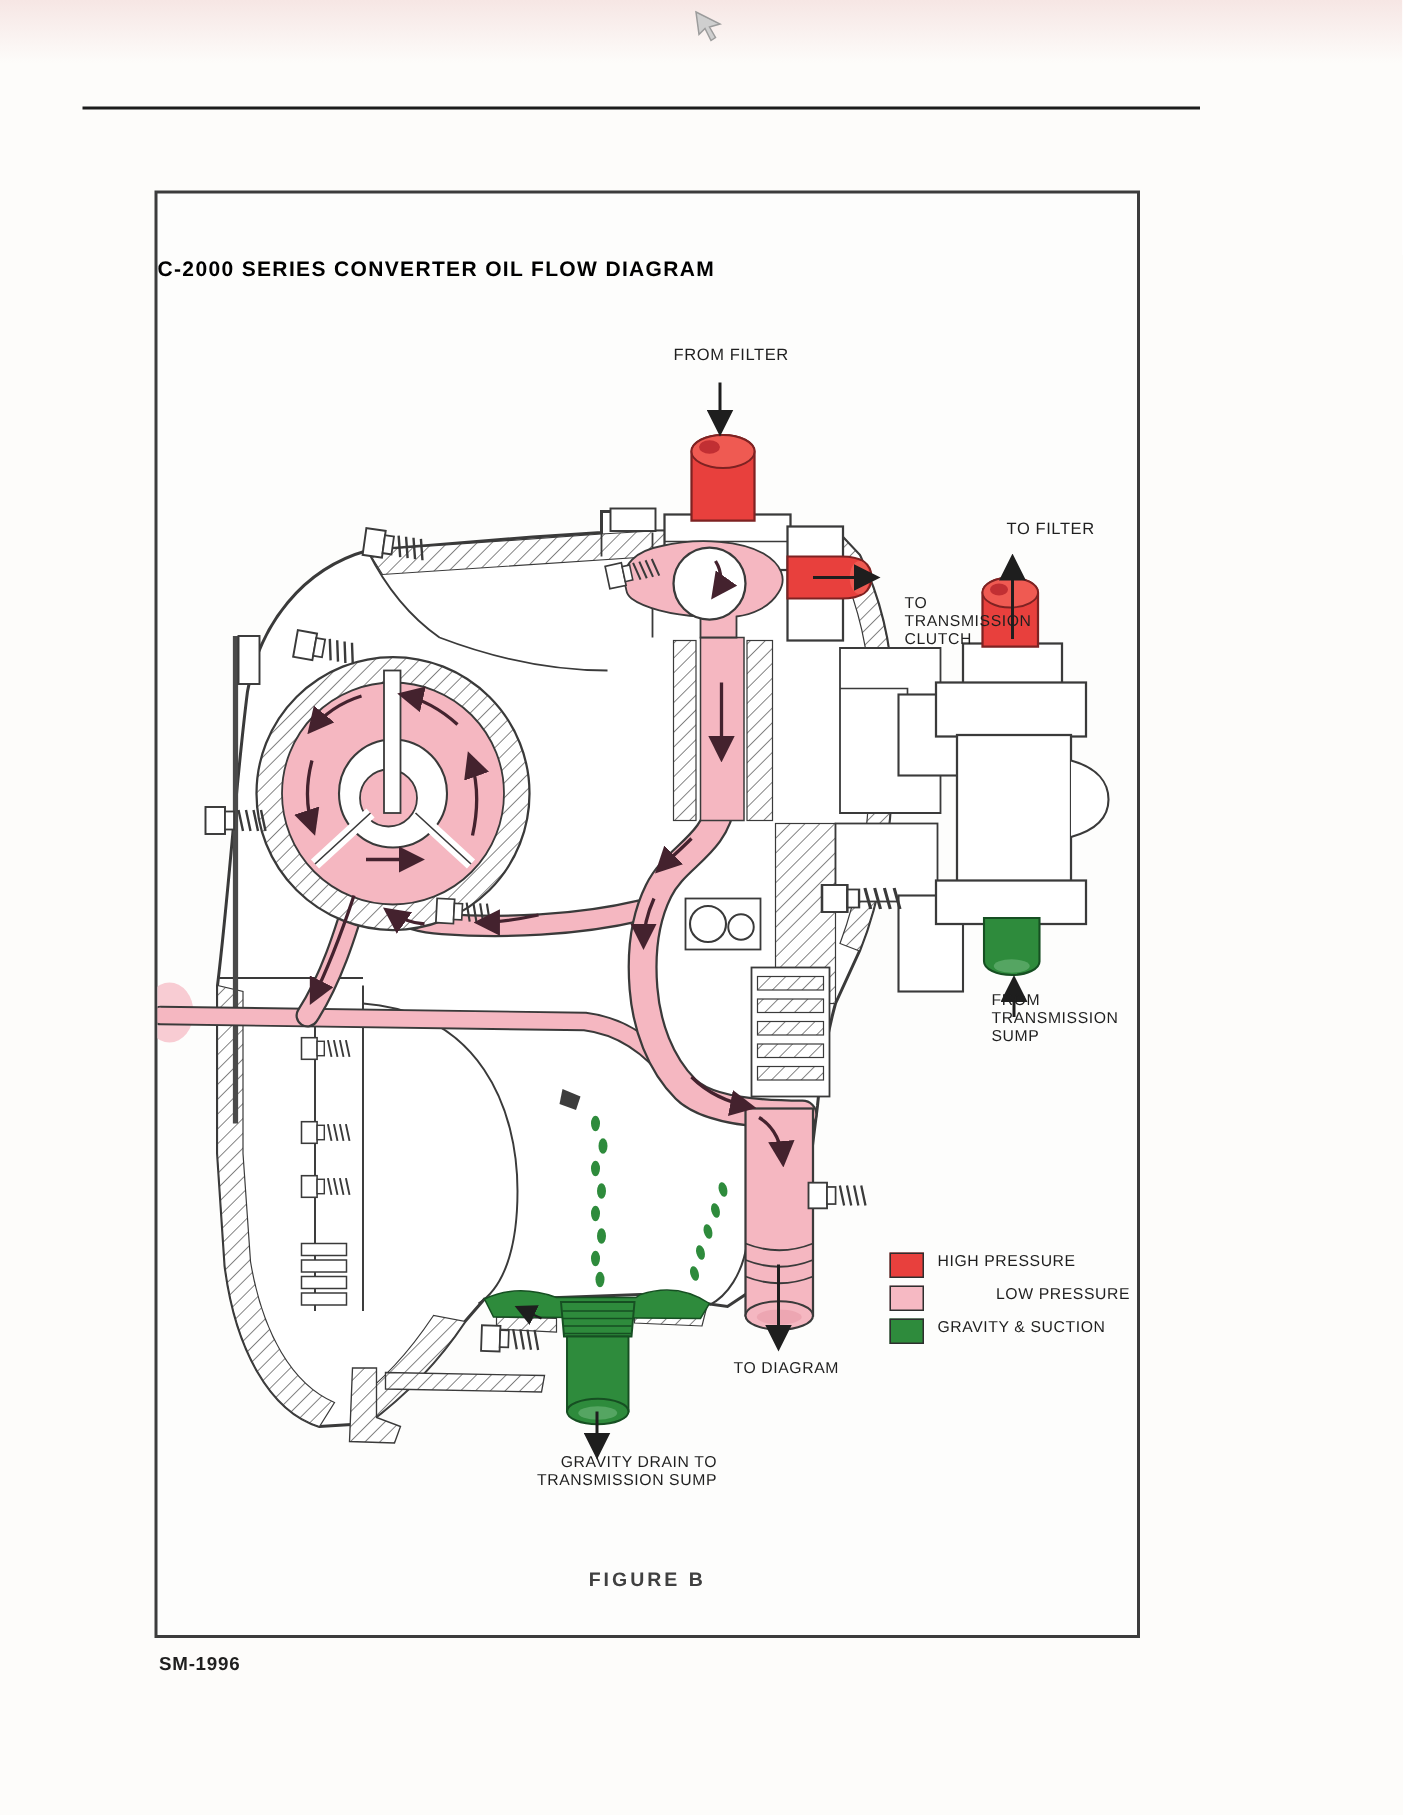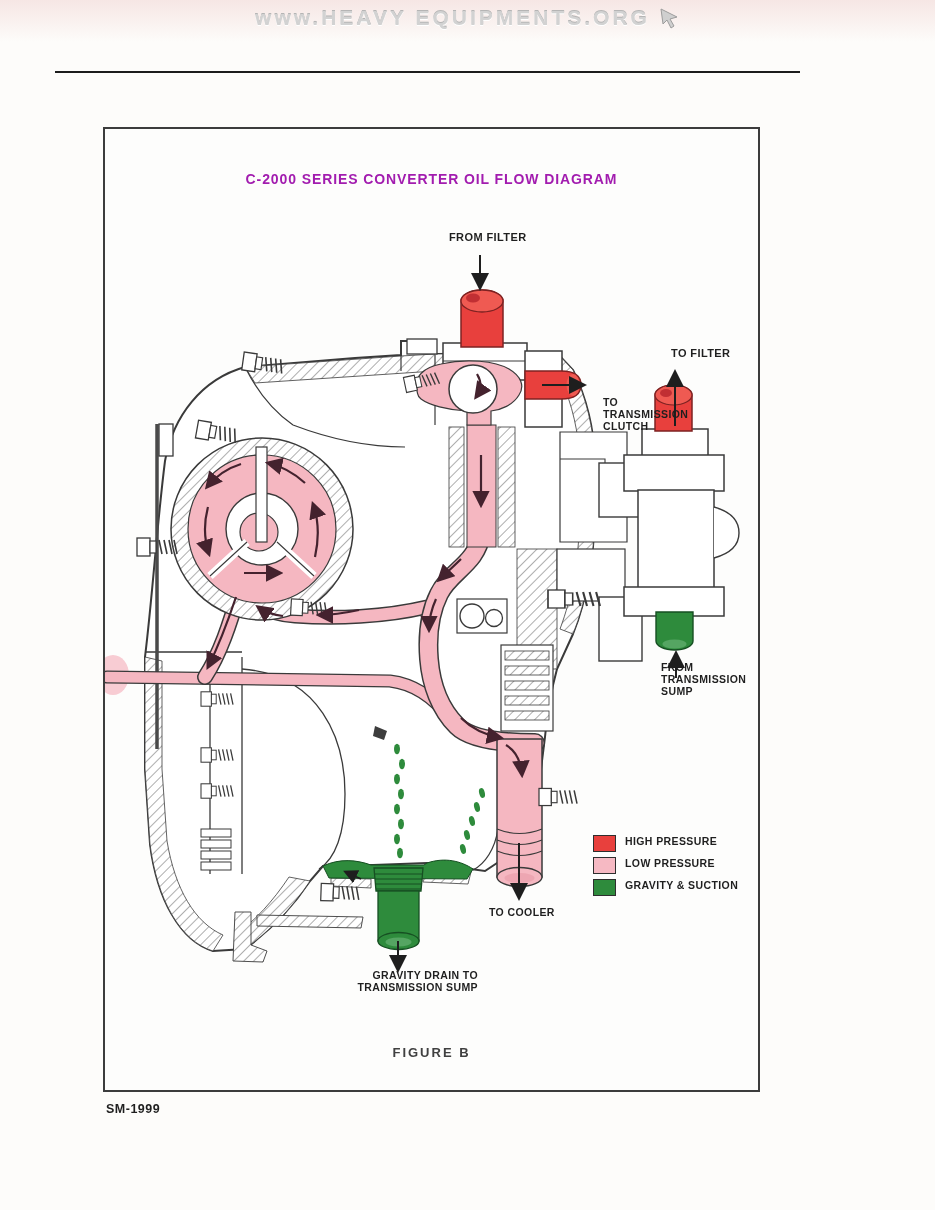--- a/index.html
+++ b/index.html
@@ -8,41 +8,41 @@
   .top-tint{position:absolute;left:0;top:0;width:100%;height:42px;
             background:linear-gradient(#f6e6e4,#fdfcfa);}
   .watermark{position:absolute;left:0;top:6px;width:100%;text-align:center;
              font-weight:bold;font-size:21px;letter-spacing:3px;color:#d2d2d2;
              text-shadow:0 1px 0 #ffffff,0 -1px 0 #b5b5b5;white-space:nowrap;}
   .watermark svg{vertical-align:-4px;margin-left:8px;}
   .rule{position:absolute;left:55px;top:71px;width:745px;height:2px;background:#1c1c1c;}
   .figure-box{position:absolute;left:103px;top:127px;width:657px;height:965px;
               border:2px solid #3c3c3c;background:#fdfdfc;box-sizing:border-box;}
   .drawing{position:absolute;left:0;top:0;}
-  .title{position:absolute;left:0;top:42px;width:100%;text-align:center;
-         font-weight:bold;font-size:14px;letter-spacing:.9px;color:#a21caf;}
-  .lbl{position:absolute;font-weight:bold;font-size:10.5px;color:#1f1f1f;
+  .title{position:absolute;left:0;top:42px;width:100%;
+         font-weight:bold;font-size:14px;letter-spacing:.9px;color:#000000;}
+  .lbl{position:absolute;font-weight:normal;font-size:10.5px;color:#1f1f1f;
        letter-spacing:.4px;white-space:pre-line;line-height:12px;}
   .lbl.center{text-align:right;}
   .legend{position:absolute;left:488px;top:706px;}
   .legend-row{display:flex;align-items:flex-start;margin-bottom:5px;height:17px;}
   .swatch{display:inline-block;width:21px;height:15px;border:1.5px solid #2e2e2e;margin-right:9px;}
   .figcap{position:absolute;left:0;top:916px;width:100%;text-align:center;
           font-weight:bold;font-size:13px;letter-spacing:2px;color:#404040;}
   .doccode{position:absolute;left:106px;top:1102px;font-weight:bold;font-size:12.5px;
            letter-spacing:.5px;color:#1f1f1f;}
 </style>
 </head>
 <body>
 
 <div class="page">
   <div class="top-tint"></div>
 
   <div class="watermark">
-    <span>www.HEAVY EQUIPMENTS.ORG</span><svg width="22" height="22" viewBox="0 0 22 22">
+    <svg width="22" height="22" viewBox="0 0 22 22">
         <path d="M3,2 L19,10 L12,12 L16,19 L13,21 L9,13 L5,17 Z" fill="#cfcfcf" stroke="#9c9c9c" stroke-width="1"></path>
       </svg>
   </div>
 
   <div class="rule"></div>
 
   <div class="figure-box">
 
     <svg class="drawing" width="653" height="961" viewBox="0 0 653 961">
       <defs>
@@ -256,36 +256,36 @@
     <div class="title">C-2000 SERIES CONVERTER OIL FLOW DIAGRAM</div>
 
     <div class="lbl" style="left:344px;top:102px;font-size:11px;">FROM FILTER</div>
     <div class="lbl" style="left:541px;top:218px;font-size:11px;margin-left:25px;">TO FILTER</div>
     <div class="lbl" style="left:458px;top:267px;padding-left:40px;">TO
 TRANSMISSION
 CLUTCH</div>
     <div class="lbl" style="left:556px;top:532px;">FROM
 TRANSMISSION
 SUMP</div>
-    <div class="lbl" style="left:384px;top:777px;">TO COOLER</div>
+    <div class="lbl" style="left:384px;top:777px;">TO DIAGRAM</div>
     <div class="lbl center" style="left:228px;top:840px;width:145px;">GRAVITY DRAIN TO
 TRANSMISSION SUMP</div>
 
     <div class="legend">
       <div class="legend-row">
         <span class="swatch" style="background: rgb(232, 64, 61);"></span>
         <span class="lbl" style="position:static;">HIGH PRESSURE</span>
       </div>
       <div class="legend-row">
         <span class="swatch" style="background: rgb(246, 185, 195);"></span>
-        <span class="lbl" style="position:static;">LOW PRESSURE</span>
+        <span class="lbl" style="position:static;margin-left:39px;">LOW PRESSURE</span>
       </div>
       <div class="legend-row">
         <span class="swatch" style="background: rgb(46, 139, 60);"></span>
         <span class="lbl" style="position:static;">GRAVITY &amp; SUCTION</span>
       </div>
     </div>
 
     <div class="figcap">FIGURE B</div>
   </div>
 
-  <div class="doccode">SM-1999</div>
+  <div class="doccode">SM-1996</div>
 </div>
 
 </body></html>

